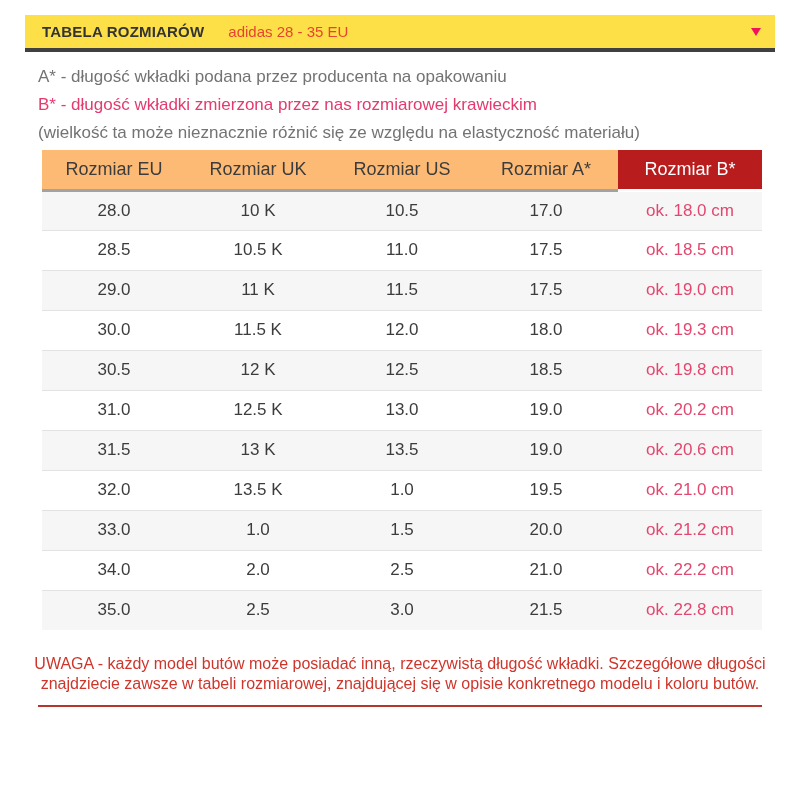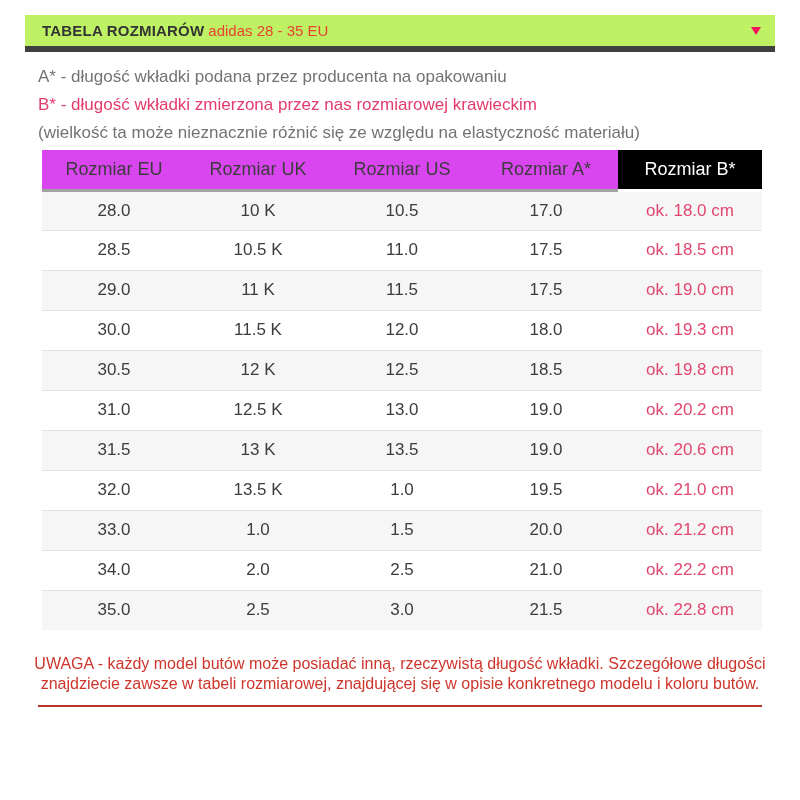--- a/index.html
+++ b/index.html
@@ -10,36 +10,36 @@
     font-family: "Liberation Sans", sans-serif;
     color: #3c3c3c;
     overflow: hidden;
   }
   .page { width: 800px; height: 800px; position: relative; }
 
   
   .header-bar {
     margin: 15px 25px 0 25px;
     height: 37px;
-    background: #bef264;
-    border-bottom: 6px solid #404040;
+    background: #fde047;
+    border-bottom: 4px solid #404040;
     display: flex;
     align-items: center;
     padding: 0 14px 0 17px;
     cursor: pointer;
   }
   .header-bar .title {
     font-size: 15px;
     font-weight: bold;
     color: #333333;
     letter-spacing: 0.2px;
   }
   .header-bar .subtitle {
     font-size: 15px;
-    margin-left: 4px;
+    margin-left: 24px;
     color: #e74331;
   }
   .caret {
     margin-left: auto;
     width: 0; height: 0;
     border-left: 5px solid transparent;
     border-right: 5px solid transparent;
     border-top: 8px solid #f0135c;
   }
 
@@ -58,27 +58,27 @@
     margin: 3px 0 0 42px;
     width: 720px;
     border-collapse: collapse;
     table-layout: fixed;
   }
   table.size-table th {
     height: 40px;
     font-weight: normal;
     font-size: 18px;
     text-align: center;
-    background: #d946ef;
+    background: #fdba74;
     color: #3c3c3c;
     border-bottom: 3px solid #a2a2a2;
     padding: 0;
   }
   table.size-table th:last-child {
-    background: #000000;
+    background: #b91c1c;
     color: #ffffff;
     border-bottom-color: #ffffff;
   }
   table.size-table td {
     height: 40px;
     font-size: 17px;
     text-align: center;
     padding: 0;
     color: #3c3c3c;
   }

